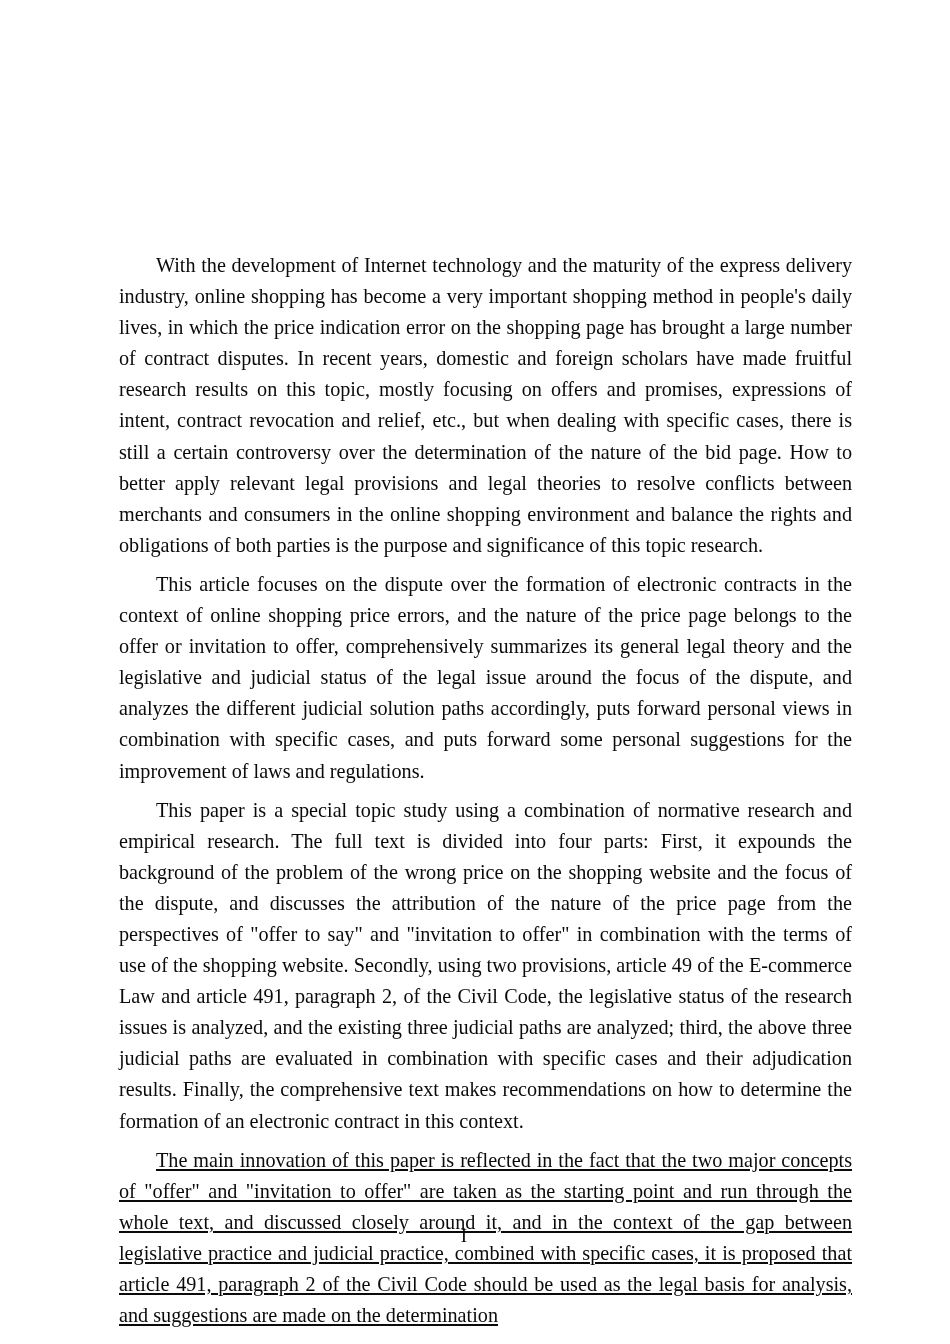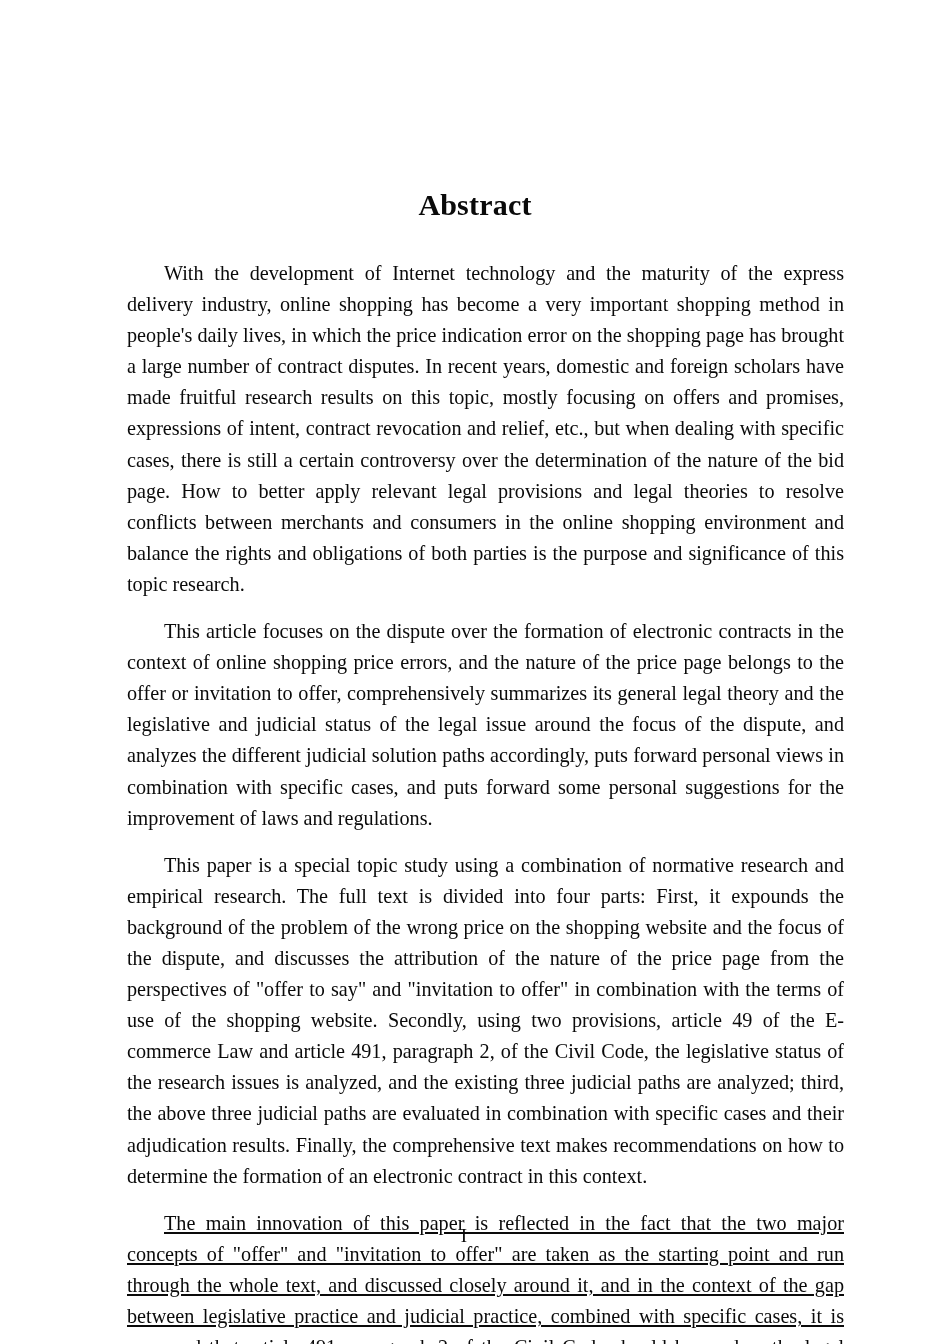--- a/index.html
+++ b/index.html
@@ -35,21 +35,21 @@
 
   
   .body-block {
     position: absolute;
     left: 111px;
     top: 242px;
     width: 749px;
   }
 
   .para {
-    margin: 16px;
+    margin: 8px;
     text-align: justify;
     text-justify: inter-word;
     text-indent: 37px;
     font-size: 20.2px;
     line-height: 31.1px;
     letter-spacing: 0px;
     word-spacing: 0px;
     hyphens: none;
     -webkit-hyphens: none;
   }
@@ -73,21 +73,20 @@
     color: #0a0a0a;
     
     padding-right: 22px;
   }
 </style>
 </head>
 <body>
 
 <div class="page">
 
-  <h1 class="doc-title">Abstract</h1>
 
   <div class="body-block">
     <p class="para">With the development of Internet technology and the maturity of the express delivery industry, online shopping has become a very important shopping method in people's daily lives, in which the price indication error on the shopping page has brought a large number of contract disputes. In recent years, domestic and foreign scholars have made fruitful research results on this topic, mostly focusing on offers and promises, expressions of intent, contract revocation and relief, etc., but when dealing with specific cases, there is still a certain controversy over the determination of the nature of the bid page. How to better apply relevant legal provisions and legal theories to resolve conflicts between merchants and consumers in the online shopping environment and balance the rights and obligations of both parties is the purpose and significance of this topic research.</p>
     <p class="para">This article focuses on the dispute over the formation of electronic contracts in the context of online shopping price errors, and the nature of the price page belongs to the offer or invitation to offer, comprehensively summarizes its general legal theory and the legislative and judicial status of the legal issue around the focus of the dispute, and analyzes the different judicial solution paths accordingly, puts forward personal views in combination with specific cases, and puts forward some personal suggestions for the improvement of laws and regulations.</p>
     <p class="para">This paper is a special topic study using a combination of normative research and empirical research. The full text is divided into four parts: First, it expounds the background of the problem of the wrong price on the shopping website and the focus of the dispute, and discusses the attribution of the nature of the price page from the perspectives of "offer to say" and "invitation to offer" in combination with the terms of use of the shopping website. Secondly, using two provisions, article 49 of the E-commerce Law and article 491, paragraph 2, of the Civil Code, the legislative status of the research issues is analyzed, and the existing three judicial paths are analyzed; third, the above three judicial paths are evaluated in combination with specific cases and their adjudication results. Finally, the comprehensive text makes recommendations on how to determine the formation of an electronic contract in this context.</p>
     <p class="para">The main innovation of this paper is reflected in the fact that the two major concepts of "offer" and "invitation to offer" are taken as the starting point and run through the whole text, and discussed closely around it, and in the context of the gap between legislative practice and judicial practice, combined with specific cases, it is proposed that article 491, paragraph 2 of  the Civil Code should be used as the legal basis for analysis, and suggestions are made on the determination</p>
   </div>
 
   <div class="page-number">I</div>
 

